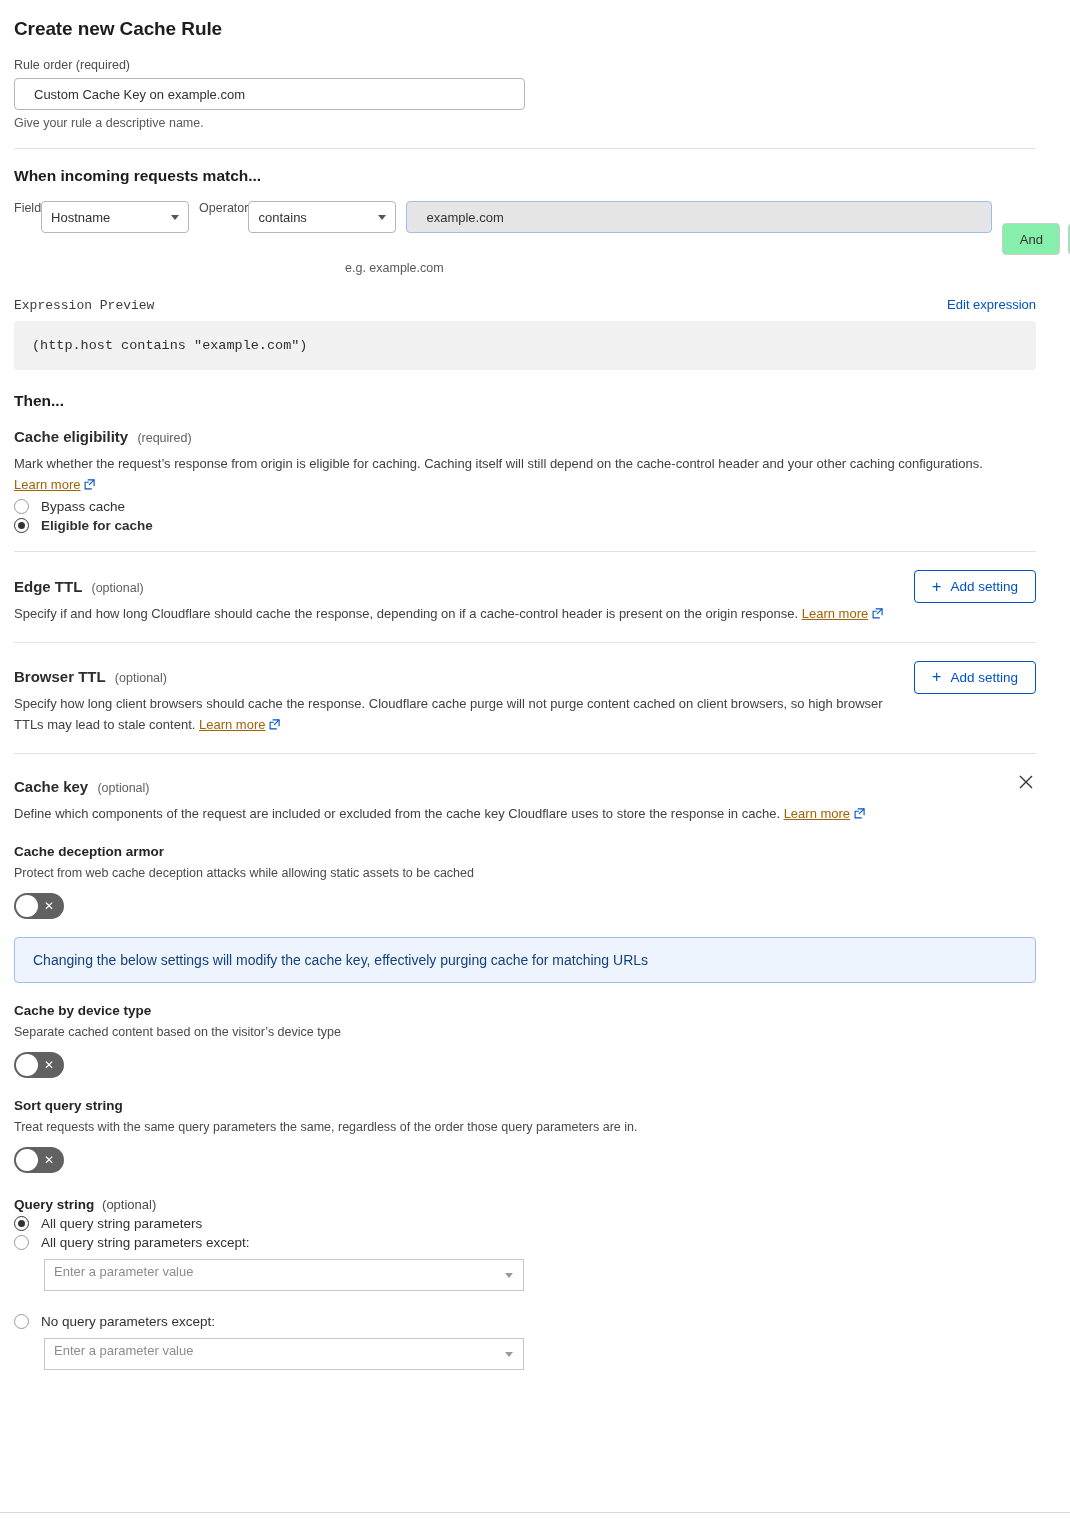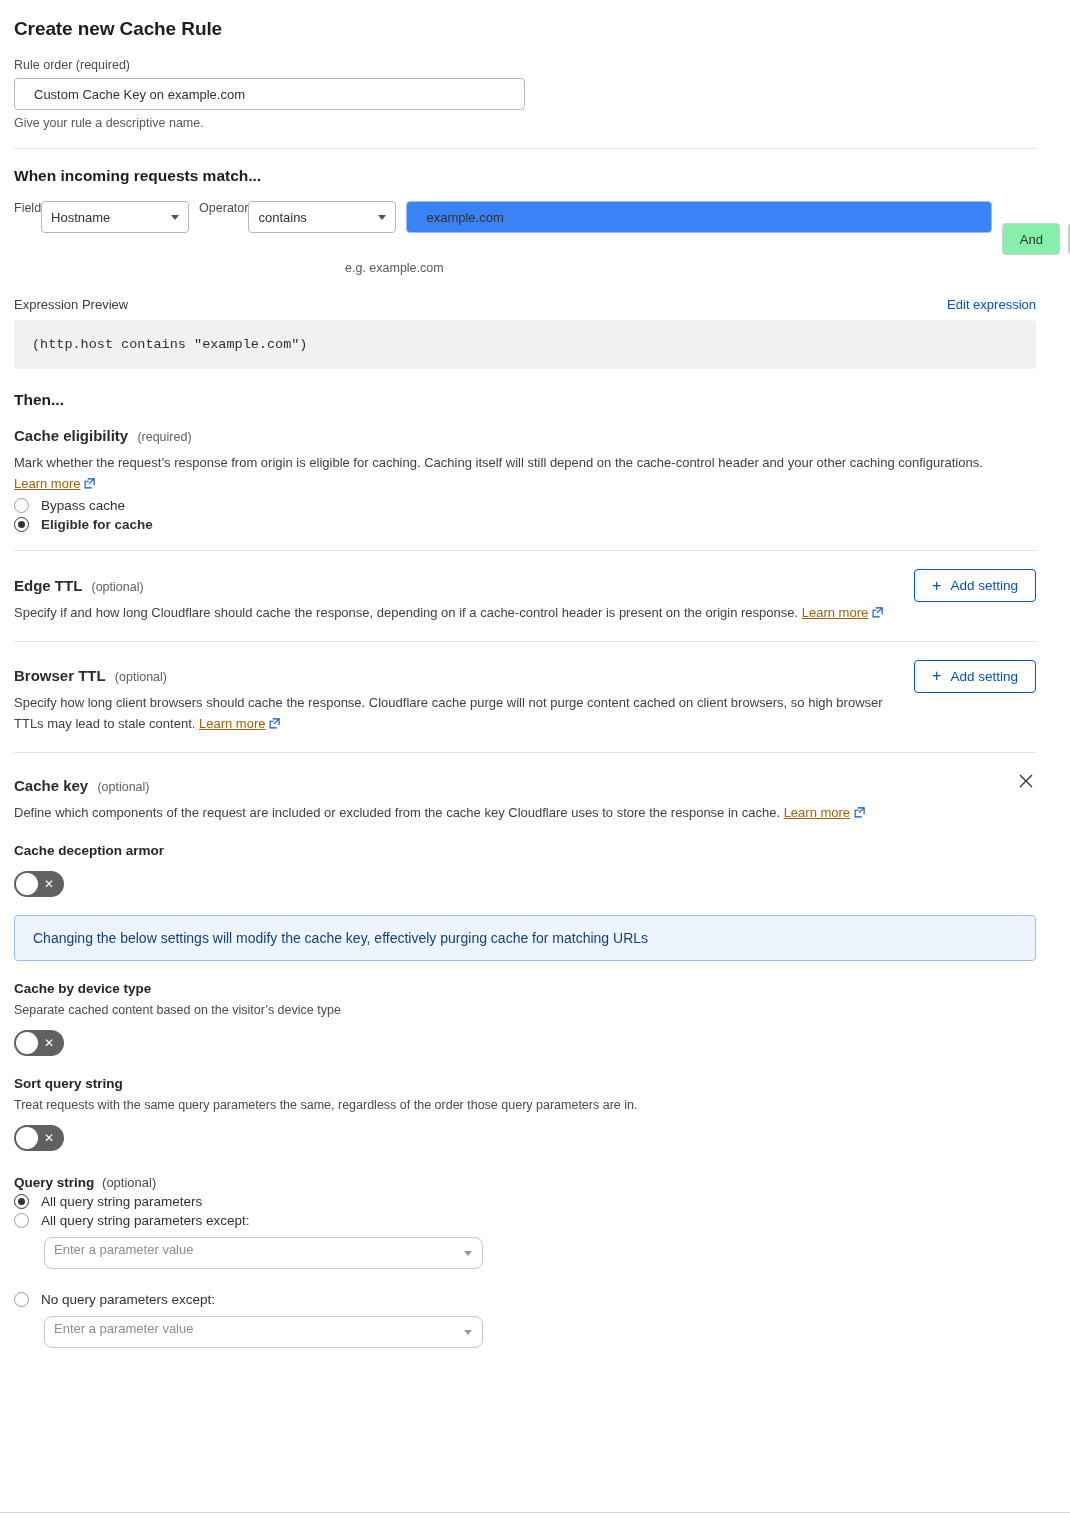--- a/index.html
+++ b/index.html
@@ -91,21 +91,21 @@
     margin-top: -2px;
     border-left: 4.5px solid transparent;
     border-right: 4.5px solid transparent;
     border-top: 5px solid #555;
   }
   #field-select { width: 148px; }
   #operator-select { width: 148px; }
 
   #value-input {
     width: 586px;
-    background: #3b82f6;
+    background: #e5e5e5;
     border: 1px solid #9bc0f0;
   }
 
   .btn-gray {
     height: 32px;
     min-width: 58px;
     border: 1px solid #cdcdcd;
     border-radius: 4px;
     background: #86efac;
     color: #333;
@@ -123,21 +123,21 @@
     margin-left: 331px;
   }
 
   
   .expr-head {
     display: flex;
     justify-content: space-between;
     align-items: baseline;
     margin-top: 22px;
   }
-  .expr-label { font-size: 13px; color: #3c3c3c; }
+  .expr-label { font-size: 13px; color: #3c3c3c; font-family: Liberation Mono, monospace; }
   .link {
     color: #0051c3;
     font-size: 13px;
     text-decoration: none;
     cursor: pointer;
   }
 
   .expr-box {
     margin-top: 8px;
     background: #f1f1f1;
@@ -298,24 +298,24 @@
 
   .qs-title {
     font-size: 13.5px;
     font-weight: bold;
     color: #252525;
     margin-top: 24px;
   }
   .qs-title .opt { font-weight: normal; color: #4a4a4a; font-size: 13px; margin-left: 4px;}
 
   .param-select {
-    width: 439px;
+    width: 480px;
     height: 32px;
     border: 1px solid #c7c7c7;
-    border-radius: 8px;
+    border-radius: 0;
     background: #fff;
     display: flex;
     align-items: center;
     padding: 0 26px 8px 9px;
     font-size: 13px;
     color: #8d8d8d;
     position: relative;
     margin: 9px 0 0 30px;
     cursor: pointer;
   }
@@ -486,20 +486,21 @@
     <div class="subsec-desc">
       <span>Define which components of the request are included or excluded from the cache key Cloudflare uses to store the response in cache.</span>
       <a class="inline-link">Learn more</a><span class="ext-icon"><svg width="11" height="11" viewBox="0 0 12 12">
             <path d="M4 1h7v7" fill="none" stroke="#0051c3" stroke-width="1.2"></path>
             <path d="M11 1L5.5 6.5" stroke="#0051c3" stroke-width="1.2" fill="none"></path>
             <path d="M8.5 10.8H1.2V3.5h4" fill="none" stroke="#0051c3" stroke-width="1.2"></path>
           </svg></span>
     </div>
 
     <div class="small-title">Cache deception armor</div>
+    <div class="small-desc">Protect from web cache deception attacks while allowing static assets to be cached</div>
     <div class="toggle">
       <span class="knob"></span>
       <span class="x">✕</span>
     </div>
 
     <div class="notice">Changing the below settings will modify the cache key, effectively purging cache for matching URLs</div>
 
     <div class="small-title">Cache by device type</div>
     <div class="small-desc">Separate cached content based on the visitor’s device type</div>
     <div class="toggle">

